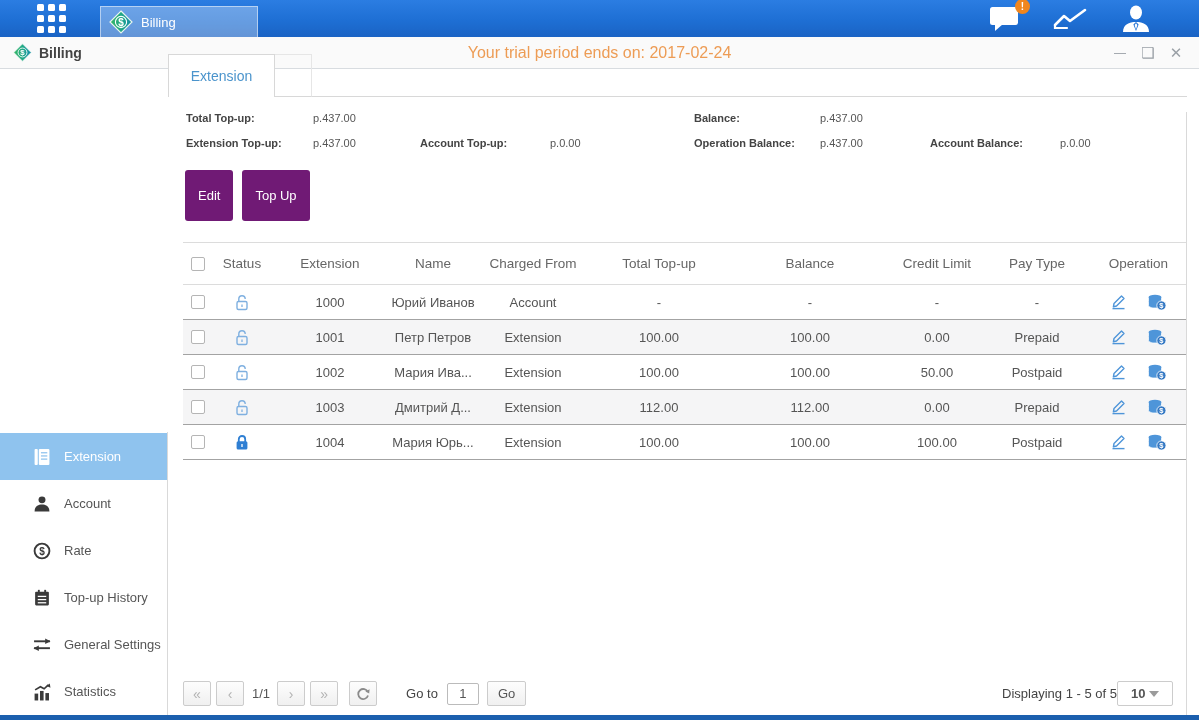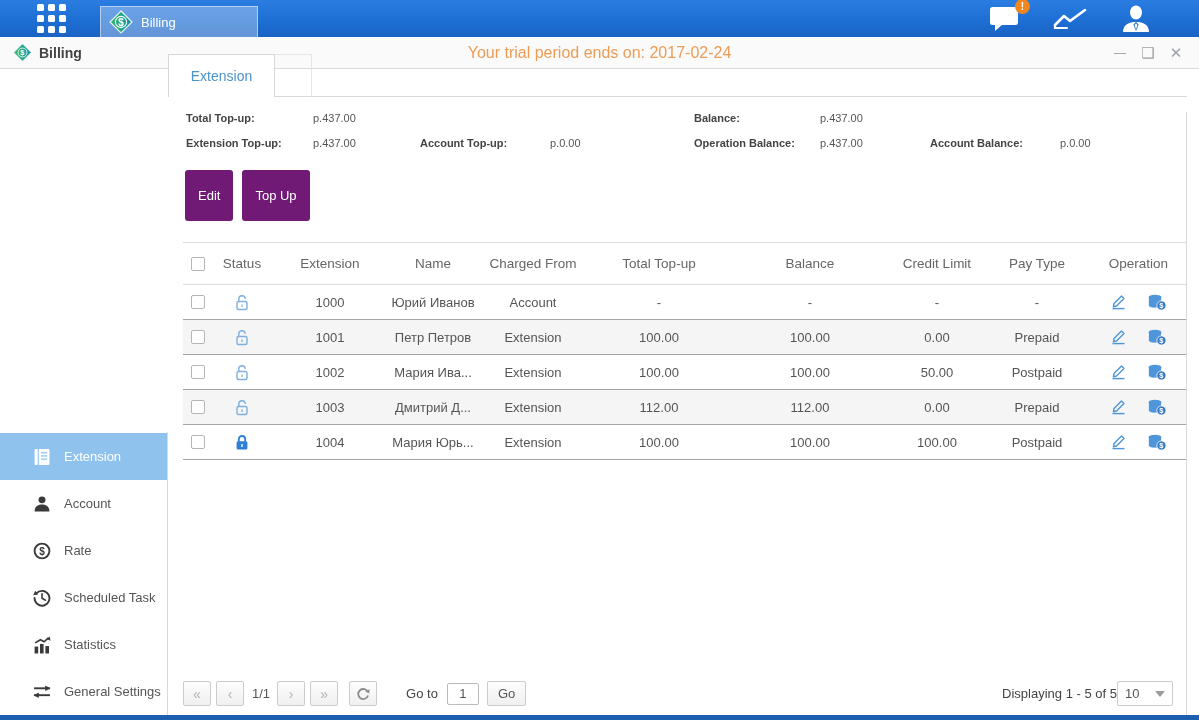--- a/index.html
+++ b/index.html
@@ -110,21 +110,21 @@
     font-size:14px; cursor:pointer; margin-right:5px;
   }
   .pg-num { margin:0 7px 0 3px; color:#555; }
   .pg-refresh { margin-left:6px; }
   .goto-label { margin-left:24px; color:#444; }
   .goto-input { width:32px; height:22px; margin-left:9px; border:1px solid #bbb; border-radius:2px; text-align:center; font-size:13px; font-family:inherit; color:#555; }
   .go-btn { margin-left:8px; height:25px; padding:0 10px; border:1px solid #ccc; border-radius:2px; background:linear-gradient(#fdfdfd,#f0f0f0); color:#555; font-size:13px; font-family:inherit; cursor:pointer; }
   .pg-right { margin-left:auto; display:flex; align-items:center; color:#444; }
   .size-select {
     width:56px; height:25px; border:1px solid #ccc; border-radius:2px; background:#fff;
-    display:flex; align-items:center; padding:0 7px; cursor:pointer; color:#555;
+    display:flex; align-items:center; padding:0 13px; cursor:pointer; color:#555;font-weight:bold;
   }
   .size-select .tri { margin-left:auto; width:0; height:0; border-left:5px solid transparent; border-right:5px solid transparent; border-top:6px solid #9b9b9b; }
 
   .bottom-strip { height:5px; background:#1b5fae; }
 
   svg { display:block; }
 </style>
 </head>
 <body>
 
@@ -223,44 +223,47 @@
     </div>
     <div class="side-item">
       <svg class="s-icon" viewBox="0 0 17 17">
         <circle cx="8.5" cy="8.5" r="7" fill="none" stroke="currentColor" stroke-width="1.8"></circle>
         <text x="8.5" y="12" font-size="9.5" font-weight="bold" fill="currentColor" text-anchor="middle" font-family="Liberation Sans, sans-serif">$</text>
       </svg>
       <span>Rate</span>
     </div>
     <div class="side-item">
       <svg class="s-icon" viewBox="0 0 17 17">
-        <path d="M3.2 4.2 A7 7 0 1 1 1.5 8.5" fill="none" stroke="currentColor" stroke-width="1.8" stroke-linecap="round"></path>
-        <polygon points="0.2,5.8 4.8,5.2 2.2,1.6" fill="currentColor"></polygon>
-        <polyline points="8.5,4.5 8.5,8.8 11.8,10.6" fill="none" stroke="currentColor" stroke-width="1.5" stroke-linecap="round"></polyline>
-      </svg>
-      <span>Scheduled Task</span>
+        <rect x="2" y="2.5" width="13" height="13" rx="1" fill="currentColor"></rect>
+        <line x1="5.5" y1="0.8" x2="5.5" y2="4" stroke="currentColor" stroke-width="1.8"></line>
+        <line x1="11.5" y1="0.8" x2="11.5" y2="4" stroke="currentColor" stroke-width="1.8"></line>
+        <line x1="4.5" y1="7" x2="12.5" y2="7" stroke="var(--line)" stroke-width="1.2"></line>
+        <line x1="4.5" y1="10" x2="12.5" y2="10" stroke="var(--line)" stroke-width="1.2"></line>
+        <line x1="4.5" y1="13" x2="12.5" y2="13" stroke="var(--line)" stroke-width="1.2"></line>
+      </svg>
+      <span>Top-up History</span>
+    </div>
+    <div class="side-item">
+      <svg class="s-icon" viewBox="0 0 17 17">
+        <line x1="1" y1="5" x2="16" y2="5" stroke="currentColor" stroke-width="1.8"></line>
+        <polygon points="16.5,5 11.5,2.4 11.5,7.6" fill="currentColor"></polygon>
+        <line x1="1" y1="11.5" x2="16" y2="11.5" stroke="currentColor" stroke-width="1.8"></line>
+        <polygon points="0.5,11.5 5.5,8.9 5.5,14.1" fill="currentColor"></polygon>
+      </svg>
+      <span>General Settings</span>
     </div>
     <div class="side-item">
       <svg class="s-icon" viewBox="0 0 17 17">
         <rect x="1.5" y="10" width="3.4" height="6.5" fill="currentColor"></rect>
         <rect x="6.6" y="7.5" width="3.4" height="9" fill="currentColor"></rect>
         <rect x="11.7" y="9.5" width="3.4" height="7" fill="currentColor"></rect>
         <polyline points="2,6.5 7,3.5 10.5,5.5 14.5,1.8" fill="none" stroke="currentColor" stroke-width="1.6"></polyline>
         <polygon points="15.8,0.5 16.5,4.5 12.8,2.8" fill="currentColor"></polygon>
       </svg>
       <span>Statistics</span>
-    </div>
-    <div class="side-item">
-      <svg class="s-icon" viewBox="0 0 17 17">
-        <line x1="1" y1="5" x2="16" y2="5" stroke="currentColor" stroke-width="1.8"></line>
-        <polygon points="16.5,5 11.5,2.4 11.5,7.6" fill="currentColor"></polygon>
-        <line x1="1" y1="11.5" x2="16" y2="11.5" stroke="currentColor" stroke-width="1.8"></line>
-        <polygon points="0.5,11.5 5.5,8.9 5.5,14.1" fill="currentColor"></polygon>
-      </svg>
-      <span>General Settings</span>
     </div>
   </div>
 
   <div class="main">
     <div class="tabstrip">
       <div class="tab">Extension</div>
       <div class="tab-stub"></div>
       <div class="tabstrip-rest"></div>
     </div>
 

